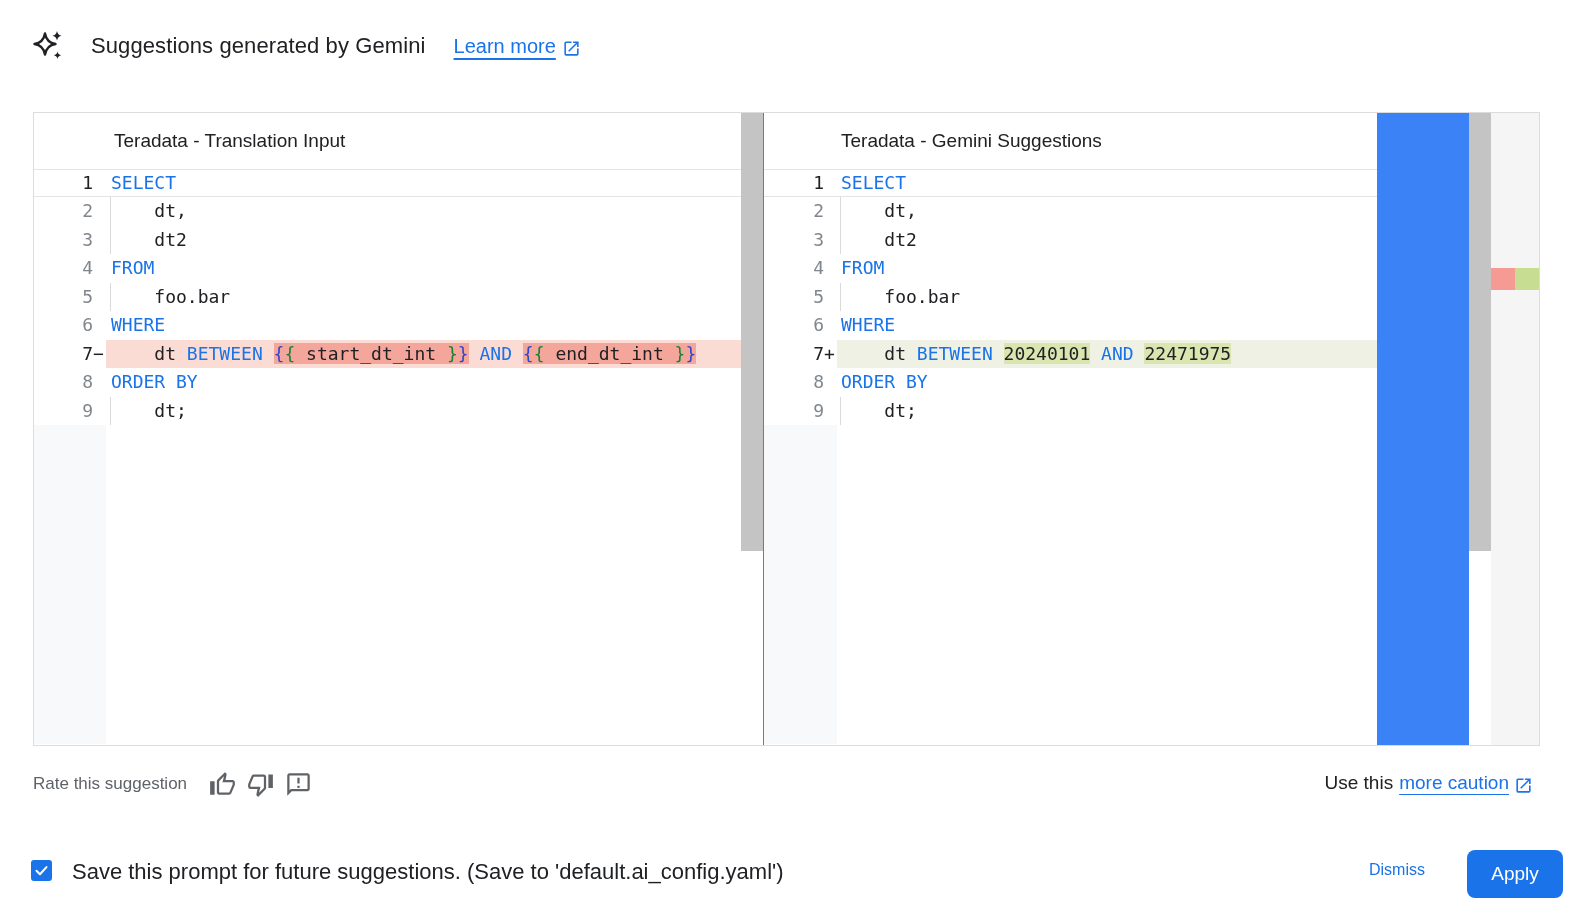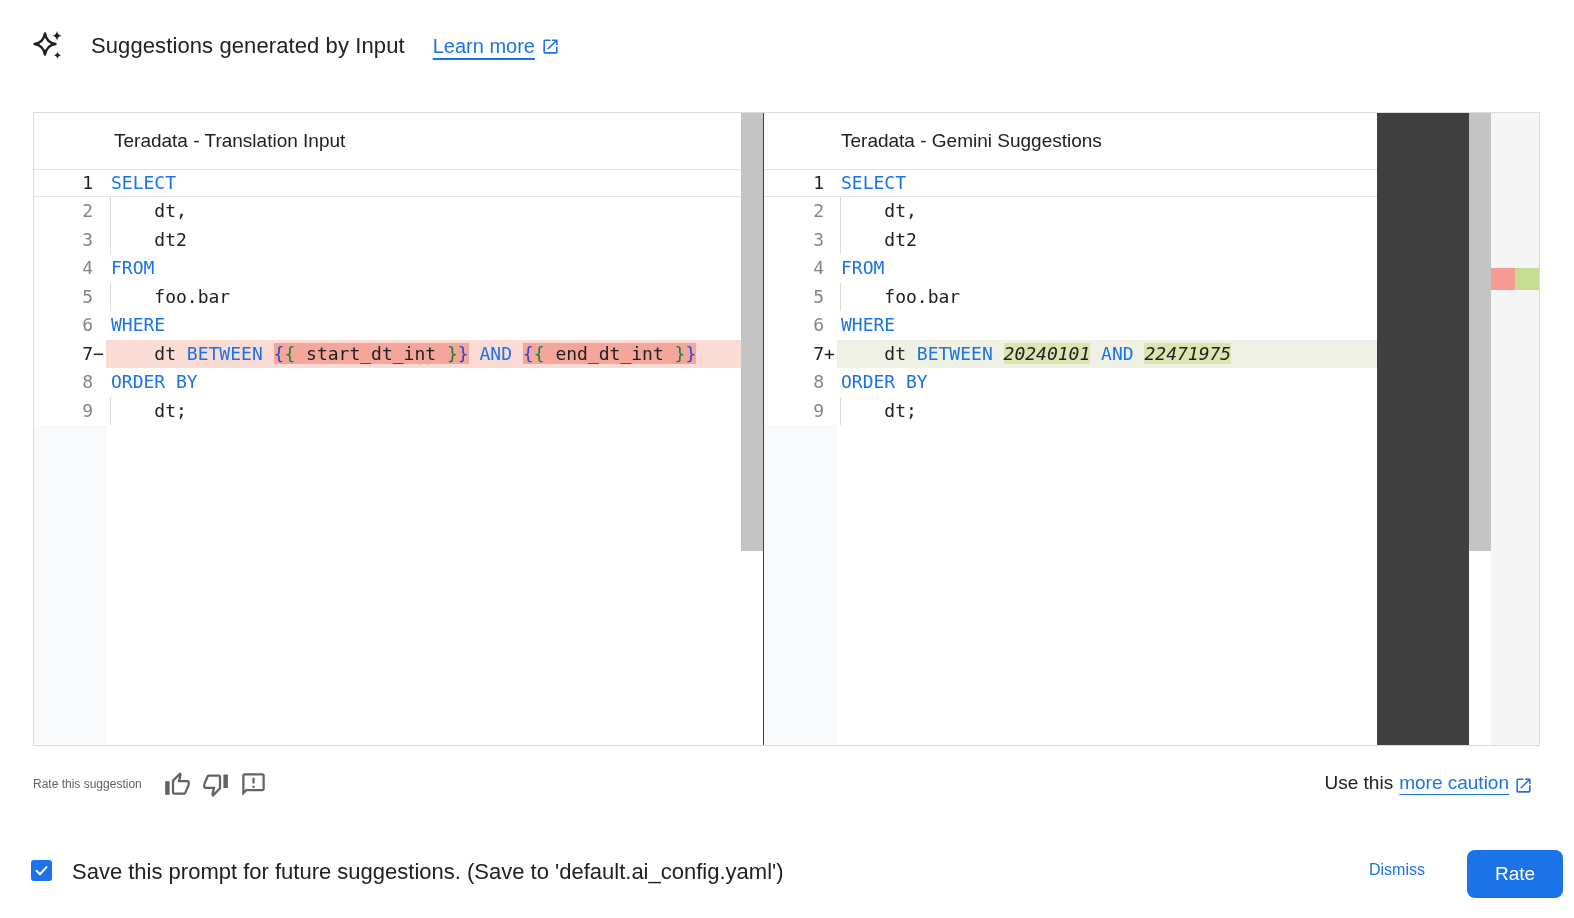--- a/index.html
+++ b/index.html
@@ -4,28 +4,28 @@
 <style>
   html,body{margin:0;padding:0;}
   body{
     width:1574px;height:918px;position:relative;background:#ffffff;
     font-family:"Liberation Sans", sans-serif;color:#202124;overflow:hidden;
   }
   
   .app-header{position:absolute;left:33px;top:30px;display:flex;align-items:center;}
   .sparkle{width:32px;height:32px;flex:0 0 auto;}
   .app-title{margin-left:26px;font-size:22px;color:#202124;letter-spacing:.1px;}
-  .learn-more{margin-left:28px;display:flex;align-items:center;color:#1a73e8;font-size:20px;font-weight:500;cursor:pointer;}
+  .learn-more{margin-left:28px;display:flex;align-items:flex-end;color:#1a73e8;font-size:20px;font-weight:500;cursor:pointer;}
   .learn-more .lnk{text-decoration:underline;text-underline-offset:5px;}
   .ext-icon{width:19px;height:19px;margin-left:6px;}
 
   
   .diff-container{
     position:absolute;left:33px;top:112px;width:1507px;height:634px;
-    border:1px solid #dadce0;box-sizing:border-box;background:#404040;
+    border:1px solid #dadce0;box-sizing:border-box;background:#3b82f6;
   }
   .panel{position:absolute;top:0;height:100%;background:#fff;}
   .panel-header{height:56px;display:flex;align-items:center;font-size:19px;color:#202124;}
   .panel[data-side="left"] .panel-header{padding-left:80px;}
   .panel[data-side="right"] .panel-header{padding-left:77px;}
   .code-body{position:relative;}
   .gutter-fill{position:absolute;left:0;top:312px;bottom:1px;background:#f8f9fa;}
   .panel[data-side="left"] .gutter-fill{width:72px;}
   .panel[data-side="right"] .gutter-fill{width:73px;}
 
@@ -43,31 +43,31 @@
   .row.ins .code{background:#eef1e3;}
   .guide{position:absolute;left:4px;top:0;bottom:0;width:1px;background:#dadada;}
   .panel[data-side="right"] .guide{left:3px;}
 
   .tok.kw{color:#1a73e8;}
   .tok.id{color:#202124;}
   .tok.num{color:#b5601d;}
   .tok.b1{color:#2d48cf;}
   .tok.b2{color:#188038;}
   .row.del .tok.hl{background:#f4a69b;}
-  .row.ins .tok.hl{background:#dbe5b0;font-style:italic;}
+  .row.ins .tok.hl{background:#dbe5b0;}
 
   .scrollbar{position:absolute;top:0;height:100%;width:22px;background:#fff;}
   .scrollbar .thumb{position:absolute;top:0;left:0;right:0;height:438px;background:#c4c4c4;}
   .minimap{position:absolute;top:0;height:100%;left:1457px;width:48px;background:#f5f5f5;}
   .minimap .mark-del{position:absolute;left:0;top:155px;width:24px;height:22px;background:#f69a94;}
   .minimap .mark-ins{position:absolute;left:24px;top:155px;width:24px;height:22px;background:#c7dd91;}
 
   
   .rate-row{position:absolute;left:33px;top:769px;height:30px;display:flex;align-items:center;}
-  .rate-label{font-size:12px;color:#5f6368;}
+  .rate-label{font-size:17px;color:#5f6368;}
   .icon-btn{width:27px;height:27px;margin-left:11px;border:none;background:none;padding:0;cursor:pointer;color:#5f6368;}
   .icon-btn:first-of-type{margin-left:22px;}
   .icon-btn svg{width:100%;height:100%;display:block;}
 
   .use-code{position:absolute;right:41px;top:772px;display:flex;align-items:baseline;font-size:19px;color:#202124;}
   .use-code .lnk{color:#1a73e8;margin-left:6px;text-decoration:underline;text-underline-offset:5px;cursor:pointer;}
   .use-code .ext-icon{align-self:center;position:relative;top:2px;}
 
   
   .bottom-bar{position:absolute;left:0;right:0;top:844px;height:60px;}
@@ -79,21 +79,21 @@
 </style>
 </head>
 <body>
 
 <div class="app-header">
   <svg class="sparkle" viewBox="0 0 32 32">
     <path d="M12 3.5 C13 9.5, 16.5 13, 22.5 14 C16.5 15, 13 18.5, 12 24.5 C11 18.5, 7.5 15, 1.5 14 C7.5 13, 11 9.5, 12 3.5 Z" fill="none" stroke="#202124" stroke-width="2.4" stroke-linejoin="round"></path>
     <path d="M24 1 C24.45 3.7, 26 5.3, 28.7 5.8 C26 6.3, 24.45 7.9, 24 10.6 C23.55 7.9, 22 6.3, 19.3 5.8 C22 5.3, 23.55 3.7, 24 1 Z" fill="#202124"></path>
     <path d="M24.5 21.5 C24.85 23.6, 26.1 24.85, 28.2 25.2 C26.1 25.55, 24.85 26.8, 24.5 28.9 C24.15 26.8, 22.9 25.55, 20.8 25.2 C22.9 24.85, 24.15 23.6, 24.5 21.5 Z" fill="#202124"></path>
   </svg>
-  <span class="app-title">Suggestions generated by Input</span>
+  <span class="app-title">Suggestions generated by Gemini</span>
   <span class="learn-more">
     <span class="lnk">Learn more</span>
     <svg class="ext-icon" viewBox="0 0 24 24" fill="#1a73e8">
       <path d="M19 19H5V5h7V3H5a2 2 0 0 0-2 2v14a2 2 0 0 0 2 2h14c1.1 0 2-.9 2-2v-7h-2v7zM14 3v2h3.59l-9.83 9.83 1.41 1.41L19 6.41V10h2V3h-7z"></path>
     </svg>
   </span>
 </div>
 
 <div class="diff-container">
 
@@ -284,14 +284,14 @@
 </div>
 
 <div class="bottom-bar">
   <div class="checkbox" role="checkbox" aria-checked="true">
     <svg viewBox="0 0 24 24">
       <path d="M4 12.5 L9.5 18 L20 6.5" fill="none" stroke="#ffffff" stroke-width="3.2" stroke-linecap="round" stroke-linejoin="round"></path>
     </svg>
   </div>
   <span class="save-label">Save this prompt for future suggestions. (Save to 'default.ai_config.yaml')</span>
   <button class="dismiss-btn">Dismiss</button>
-  <button class="apply-btn">Rate</button>
+  <button class="apply-btn">Apply</button>
 </div>
 
 </body></html>

